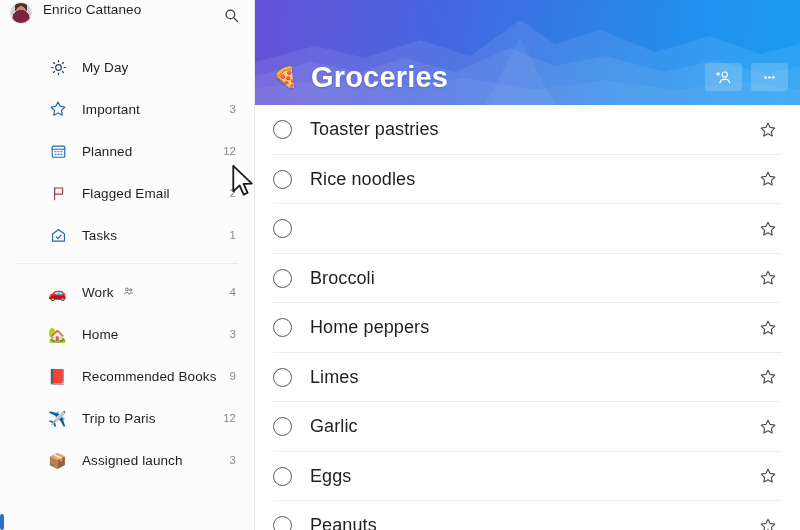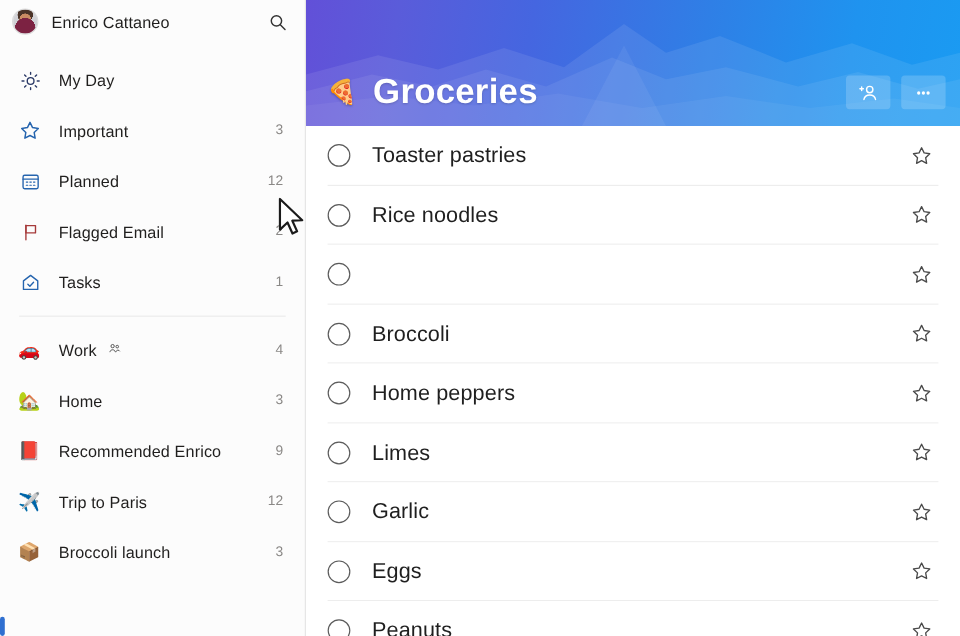--- a/index.html
+++ b/index.html
@@ -30,21 +30,20 @@
     height: 530px;
     background: #fcfcfc;
     box-sizing: border-box;
     border-right: 1px solid #e6e6e6;
     flex: 0 0 255px;
     overflow: hidden;
   }
   .account-row {
     height: 32px;
     display: flex;
-    align-items: center;
     padding: 0 10px 0 10px;
     margin-top: 2px;
   }
   .avatar {
     width: 22px;
     height: 22px;
     border-radius: 50%;
     flex: 0 0 22px;
     background:
       radial-gradient(circle at 50% 78%, #7c2242 0 46%, rgba(124,34,66,0) 47%),
@@ -64,21 +63,21 @@
   .search-btn {
     margin-left: auto;
     width: 26px;
     height: 26px;
     display: flex;
     align-items: center;
     justify-content: center;
     color: #333;
   }
 
-  .nav-list { margin-top: 12px; }
+  .nav-list { margin-top: 12px; padding-left: 33px; }
 
   .nav-item {
     position: relative;
     height: 42px;
     display: flex;
     align-items: center;
     padding: 0 14px 0 14px;
     box-sizing: border-box;
   }
   .nav-icon {
@@ -335,31 +334,31 @@
             </svg></span>
           <span class="nav-count">4</span>
         </div>
         <div class="nav-item">
           <span class="nav-icon">🏡</span>
           <span class="nav-label">Home</span>
           <span class="nav-count">3</span>
         </div>
         <div class="nav-item">
           <span class="nav-icon">📕</span>
-          <span class="nav-label">Recommended Enrico</span>
+          <span class="nav-label">Recommended Books</span>
           <span class="nav-count">9</span>
         </div>
         <div class="nav-item">
           <span class="nav-icon">✈️</span>
           <span class="nav-label">Trip to Paris</span>
           <span class="nav-count">12</span>
         </div>
         <div class="nav-item">
           <span class="nav-icon">📦</span>
-          <span class="nav-label">Broccoli launch</span>
+          <span class="nav-label">Assigned launch</span>
           <span class="nav-count">3</span>
         </div>
       </div>
 
     <div class="sb-thumb"></div>
   </div>
 
   <div id="main">
 
     <div id="list-header">

